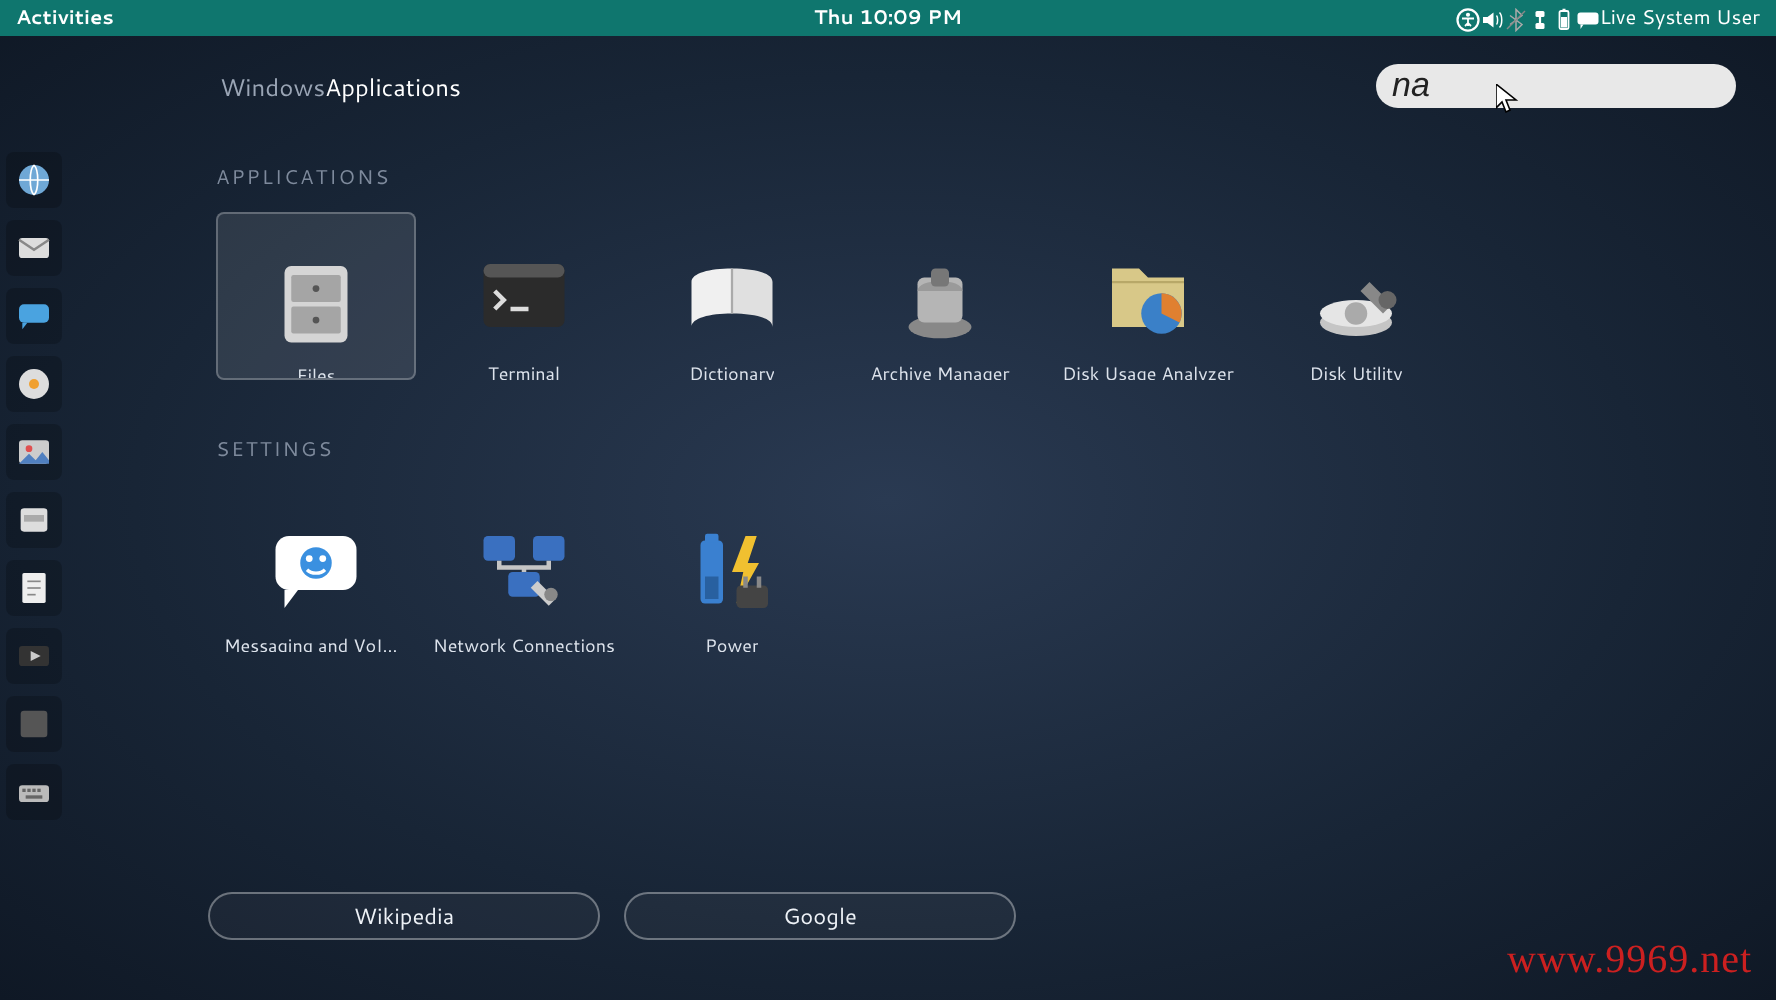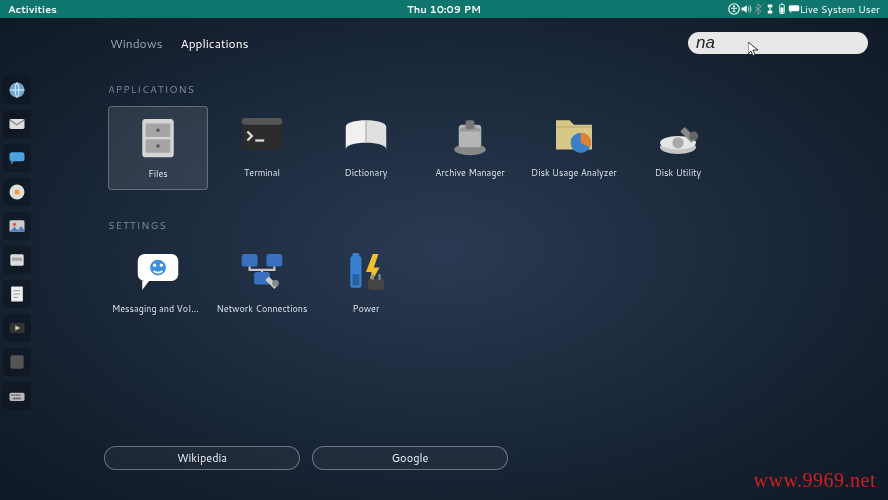--- a/index.html
+++ b/index.html
@@ -10,39 +10,39 @@
     color: #fff; overflow: hidden; position: relative;
   }
   
   .topbar {
     height: 18px; background: #0f766e; display: flex; align-items: center;
     font-size: 10px; padding: 0 8px; justify-content: space-between;
     position: relative;
   }
   .topbar .left { font-weight: 600; }
   .topbar .center { position: absolute; left: 50%; transform: translateX(-50%); font-weight: 600; }
-  .topbar .right { display: flex; align-items: center; }
+  .topbar .right { display: flex; align-items: flex-end; }
   .tray-icon { width: 12px; height: 12px; display: inline-flex; align-items: center; justify-content: center; }
   .tray-icon svg { width: 12px; height: 12px; }
   
   .dock {
     position: absolute; left: 0; top: 70px; width: 34px;
     display: flex; flex-direction: column; gap: 6px; padding: 6px 3px;
   }
   .dock-item {
     width: 28px; height: 28px; border-radius: 4px;
     background: rgba(0,0,0,0.2); display: flex; align-items: center; justify-content: center;
   }
   .dock-item svg { width: 20px; height: 20px; }
   
   .tabs-row {
     position: absolute; top: 32px; left: 110px; right: 20px;
     display: flex; align-items: center; justify-content: space-between;
   }
-  .tabs { display: flex; gap: 18px; font-size: 12px; }
+  .tabs { display: flex; font-size: 12px; }
   .tab { color: #9aa5b5; cursor: pointer; }
   .tab.active { color: #fff; }
   
   .search {
     width: 180px; height: 22px; background: #e8e8e8; border-radius: 11px;
     display: flex; align-items: center; padding: 0 8px; color: #333;
   }
   .search input {
     flex: 1; background: transparent; border: none; outline: none;
     font-size: 17px; color: #222; font-style: italic;
@@ -53,21 +53,21 @@
   .section-label {
     font-size: 10px; letter-spacing: 1px; color: #7e8a9c;
     margin-bottom: 10px; text-transform: uppercase;
   }
   .grid {
     display: grid; grid-template-columns: repeat(7, 100px);
     gap: 4px; margin-bottom: 28px;
   }
   .app {
     display: flex; flex-direction: column; align-items: center; justify-content: flex-start;
-    height: 84px; border-radius: 4px; padding-top: 6px; cursor: pointer;
+    height: 84px; border-radius: 4px; padding-top: 20px; cursor: pointer;
   }
   .app.selected {
     background: rgba(255,255,255,0.10);
     border: 1px solid rgba(255,255,255,0.25);
   }
   .app .icon-box { width: 54px; height: 48px; display: flex; align-items: center; justify-content: center; }
   .app .label {
     font-size: 9px; color: #dde3ec; margin-top: 6px; text-align: center;
     max-width: 92px; white-space: nowrap; overflow: hidden; text-overflow: ellipsis;
   }

